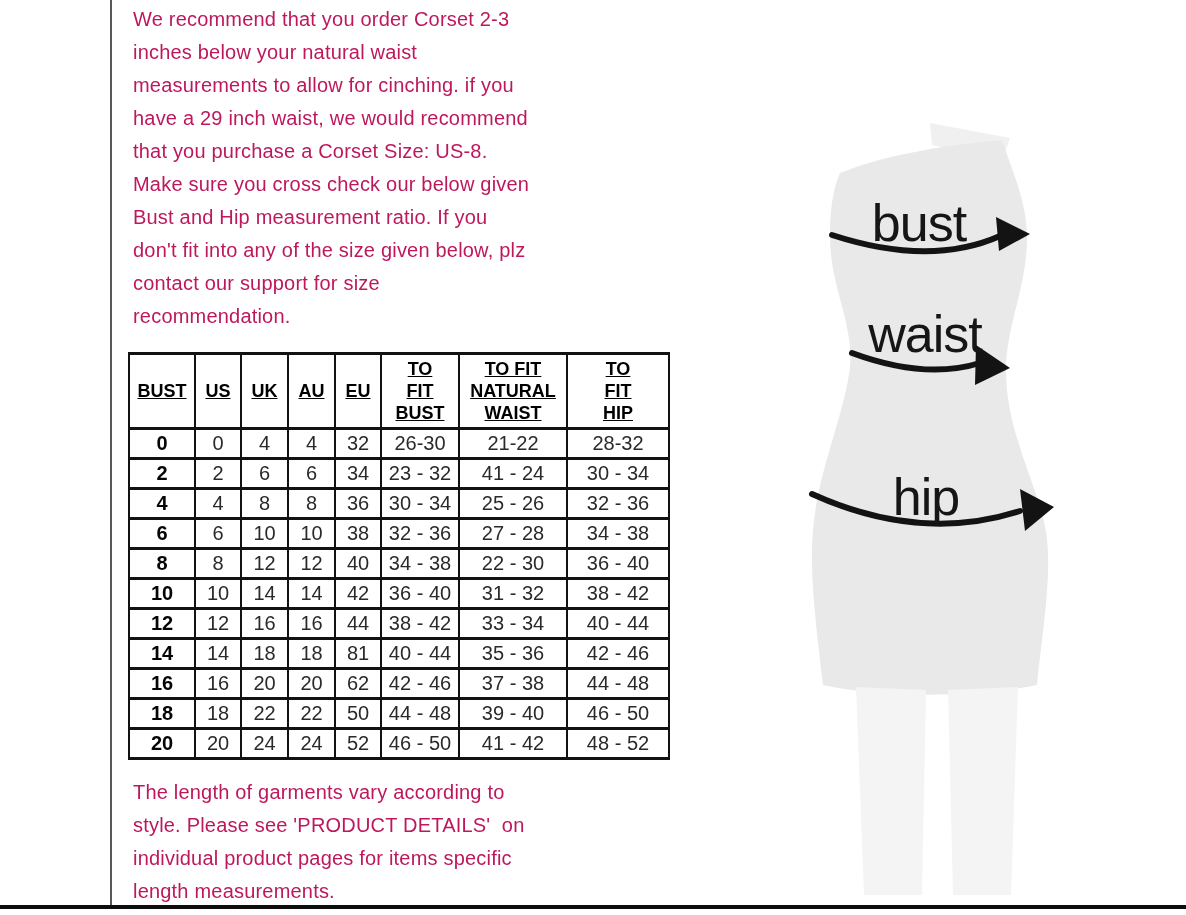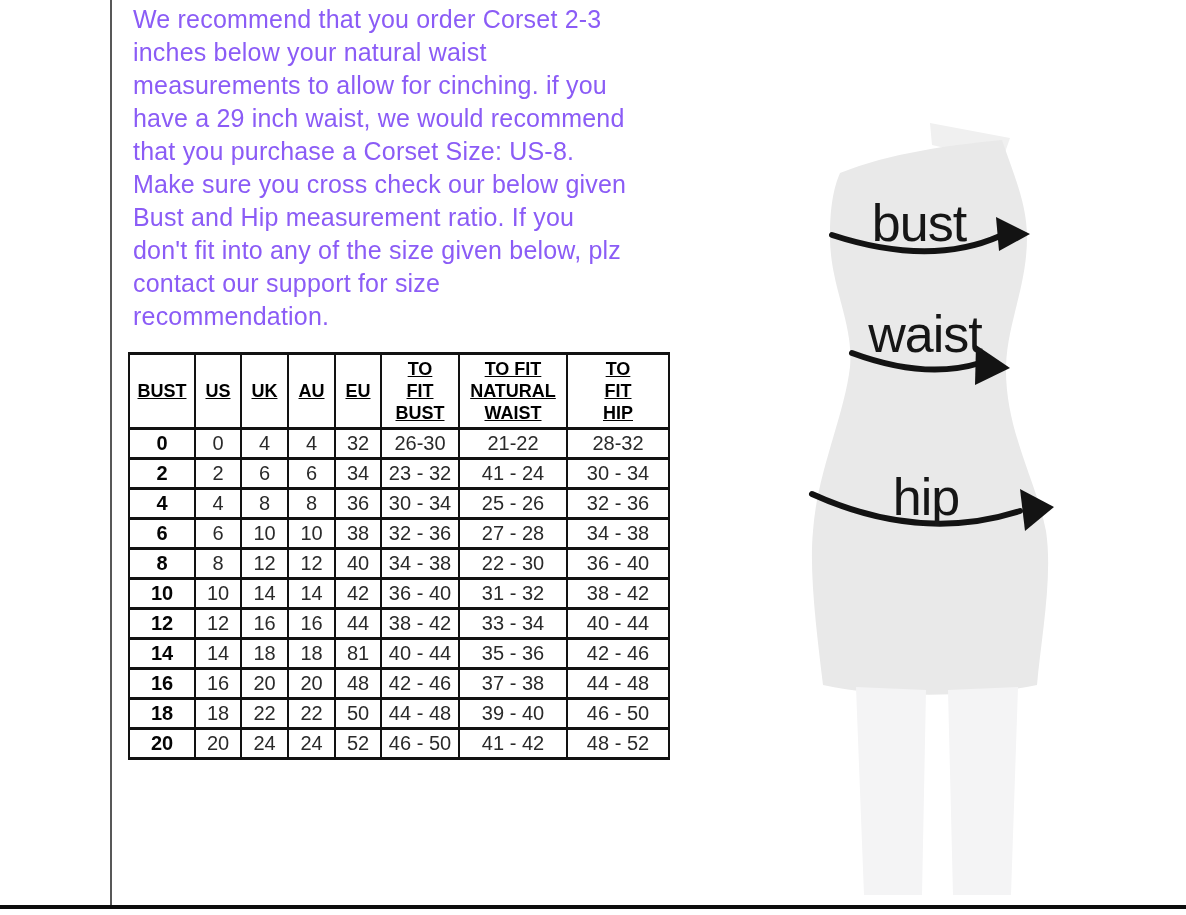--- a/index.html
+++ b/index.html
@@ -5,22 +5,22 @@
   html,body { margin:0; padding:0; background:#ffffff; }
   .page {
     position:relative; width:1186px; height:915px; background:#ffffff;
     font-family:"Liberation Sans", sans-serif; overflow:hidden; color:#1b1b1b;
   }
   .v-rule { position:absolute; left:110px; top:0; width:2px; height:906px; background:#585858; }
   .h-rule { position:absolute; left:0; top:905px; width:1186px; height:4px; background:#0d0d0d; }
 
   .intro, .footer {
     position:absolute; left:133px; width:565px; margin:0;
-    font-size:25px; line-height:33px; letter-spacing:0.2px;
-    color:#8b5cf6; white-space:pre-wrap;
+    font-size:20px; line-height:33px; letter-spacing:0.2px;
+    color:#be185d; white-space:pre-wrap;
   }
   .intro  { top:3px; }
   .footer { top:776px; }
 
   table.size-table {
     position:absolute; left:128px; top:352px; width:540px;
     border-collapse:collapse; table-layout:fixed;
     font-family:"Liberation Sans", sans-serif;
   }
   .size-table th, .size-table td {
@@ -172,21 +172,21 @@
           <td>81</td>
           <td>40 - 44</td>
           <td>35 - 36</td>
           <td>42 - 46</td>
         </tr>
         <tr>
           <td class="size-col">16</td>
           <td>16</td>
           <td>20</td>
           <td>20</td>
-          <td>48</td>
+          <td>62</td>
           <td>42 - 46</td>
           <td>37 - 38</td>
           <td>44 - 48</td>
         </tr>
         <tr>
           <td class="size-col">18</td>
           <td>18</td>
           <td>22</td>
           <td>22</td>
           <td>50</td>
@@ -200,20 +200,24 @@
           <td>24</td>
           <td>24</td>
           <td>52</td>
           <td>46 - 50</td>
           <td>41 - 42</td>
           <td>48 - 52</td>
         </tr>
       </tbody>
   </table>
 
+  <p class="footer">The length of garments vary according to
+style. Please see 'PRODUCT DETAILS'  on
+individual product pages for items specific
+length measurements.</p>
 
   <div class="figure-wrap">
     <svg width="406" height="815" viewBox="0 0 406 815" xmlns="http://www.w3.org/2000/svg">
 
       <polygon points="150,28 230,43 222,66 152,50" fill="#f0f0f0"></polygon>
 
       <path fill="#e9e9e9" d="
         M 60,78
         C 110,58 170,50 222,45
         C 233,78 247,108 247,142

